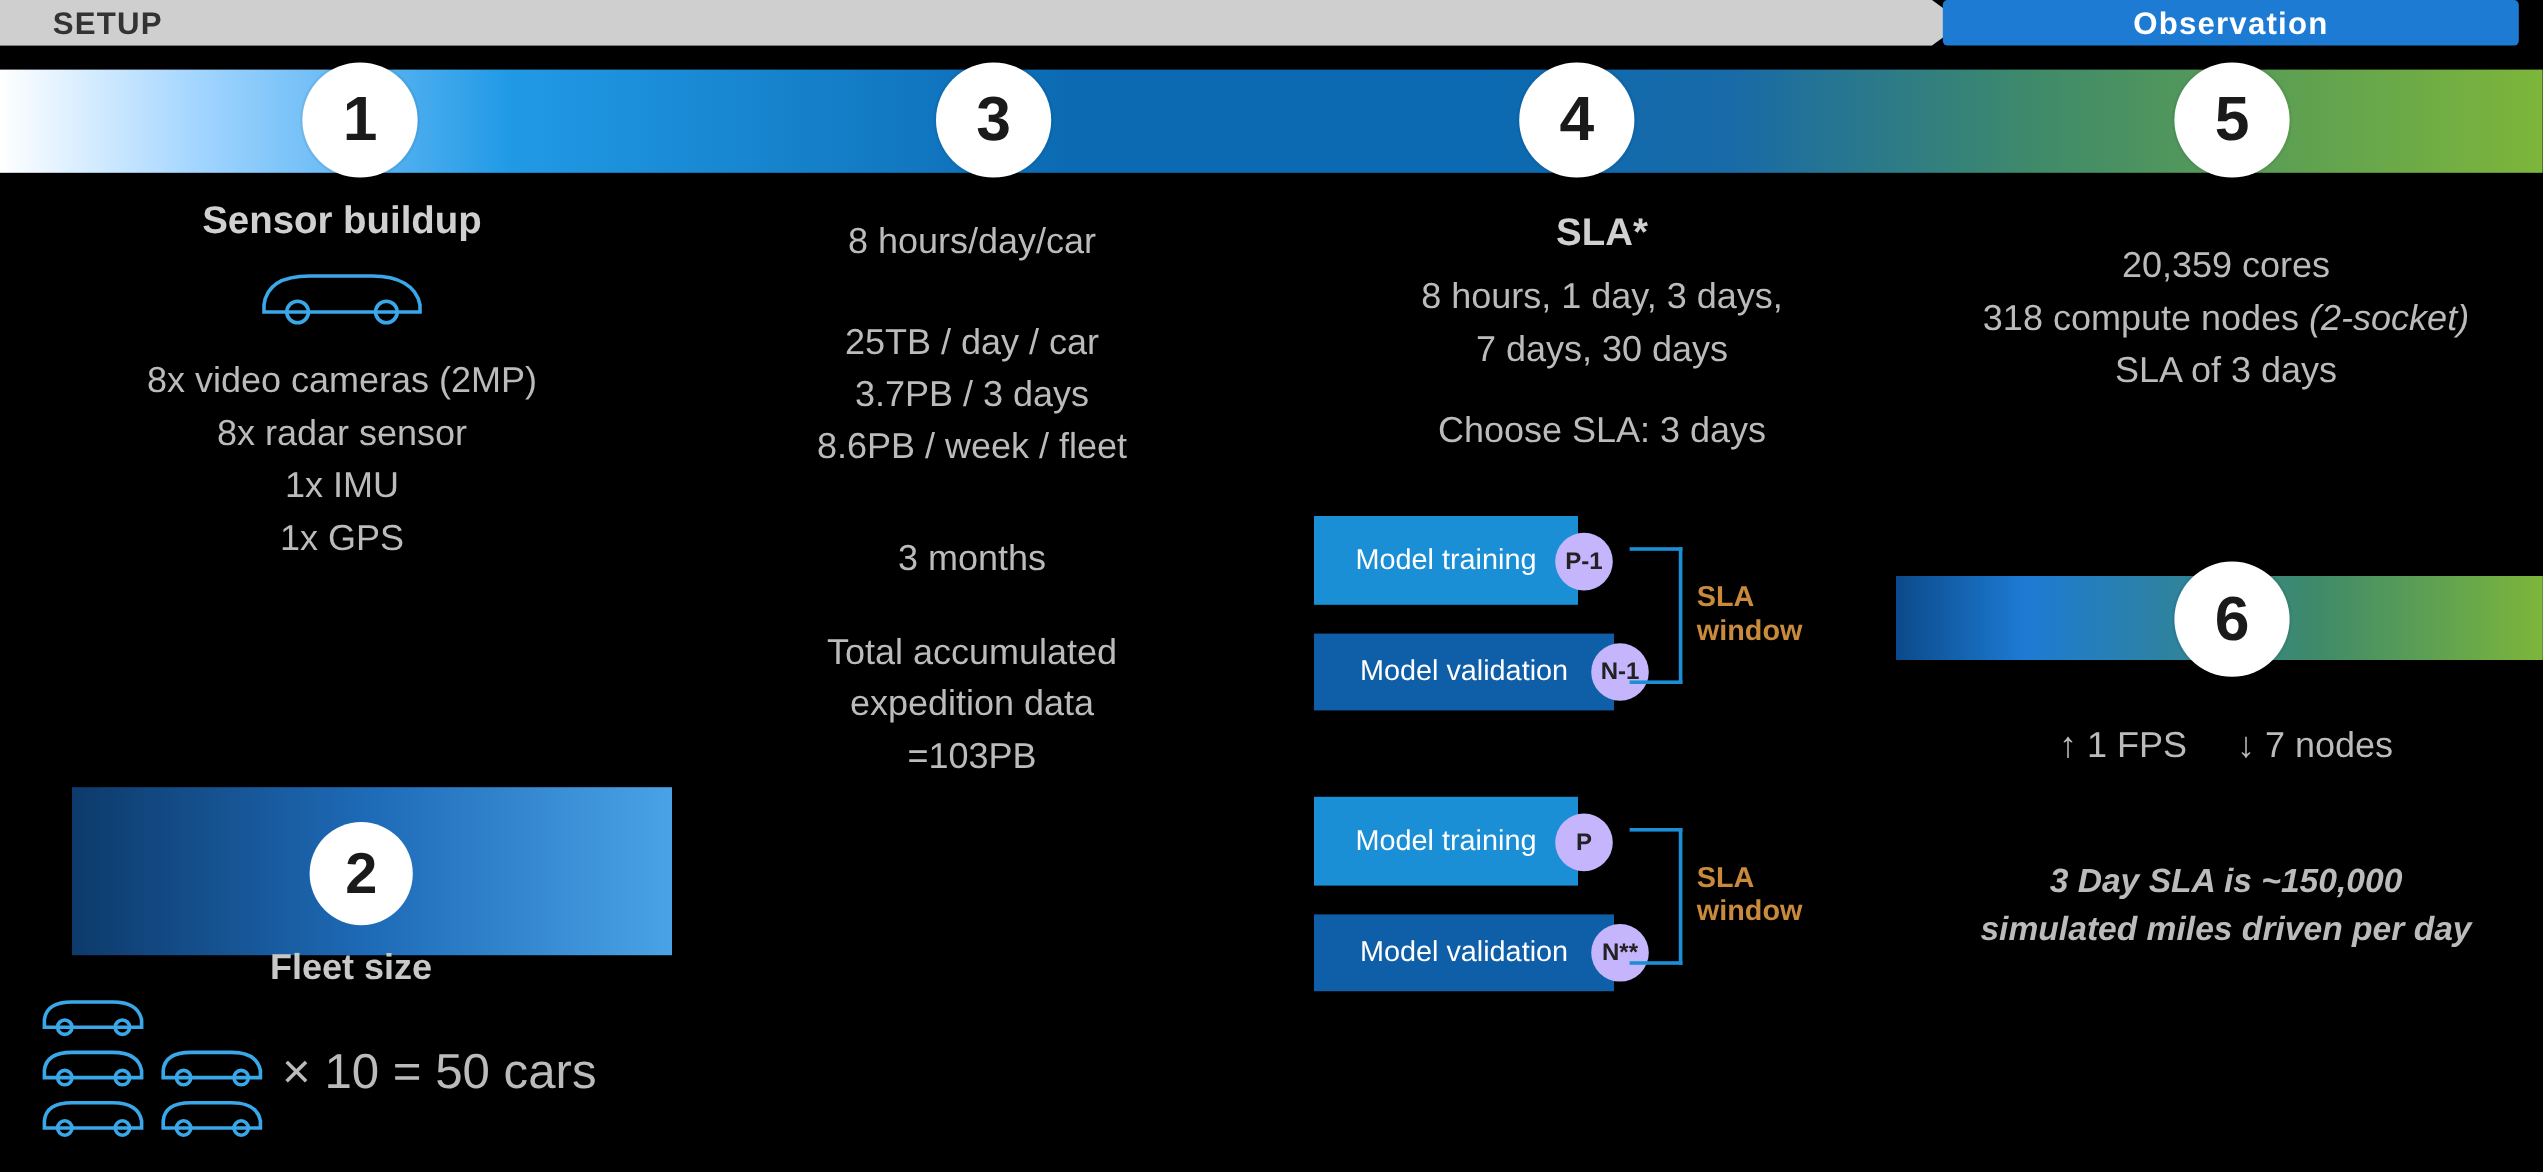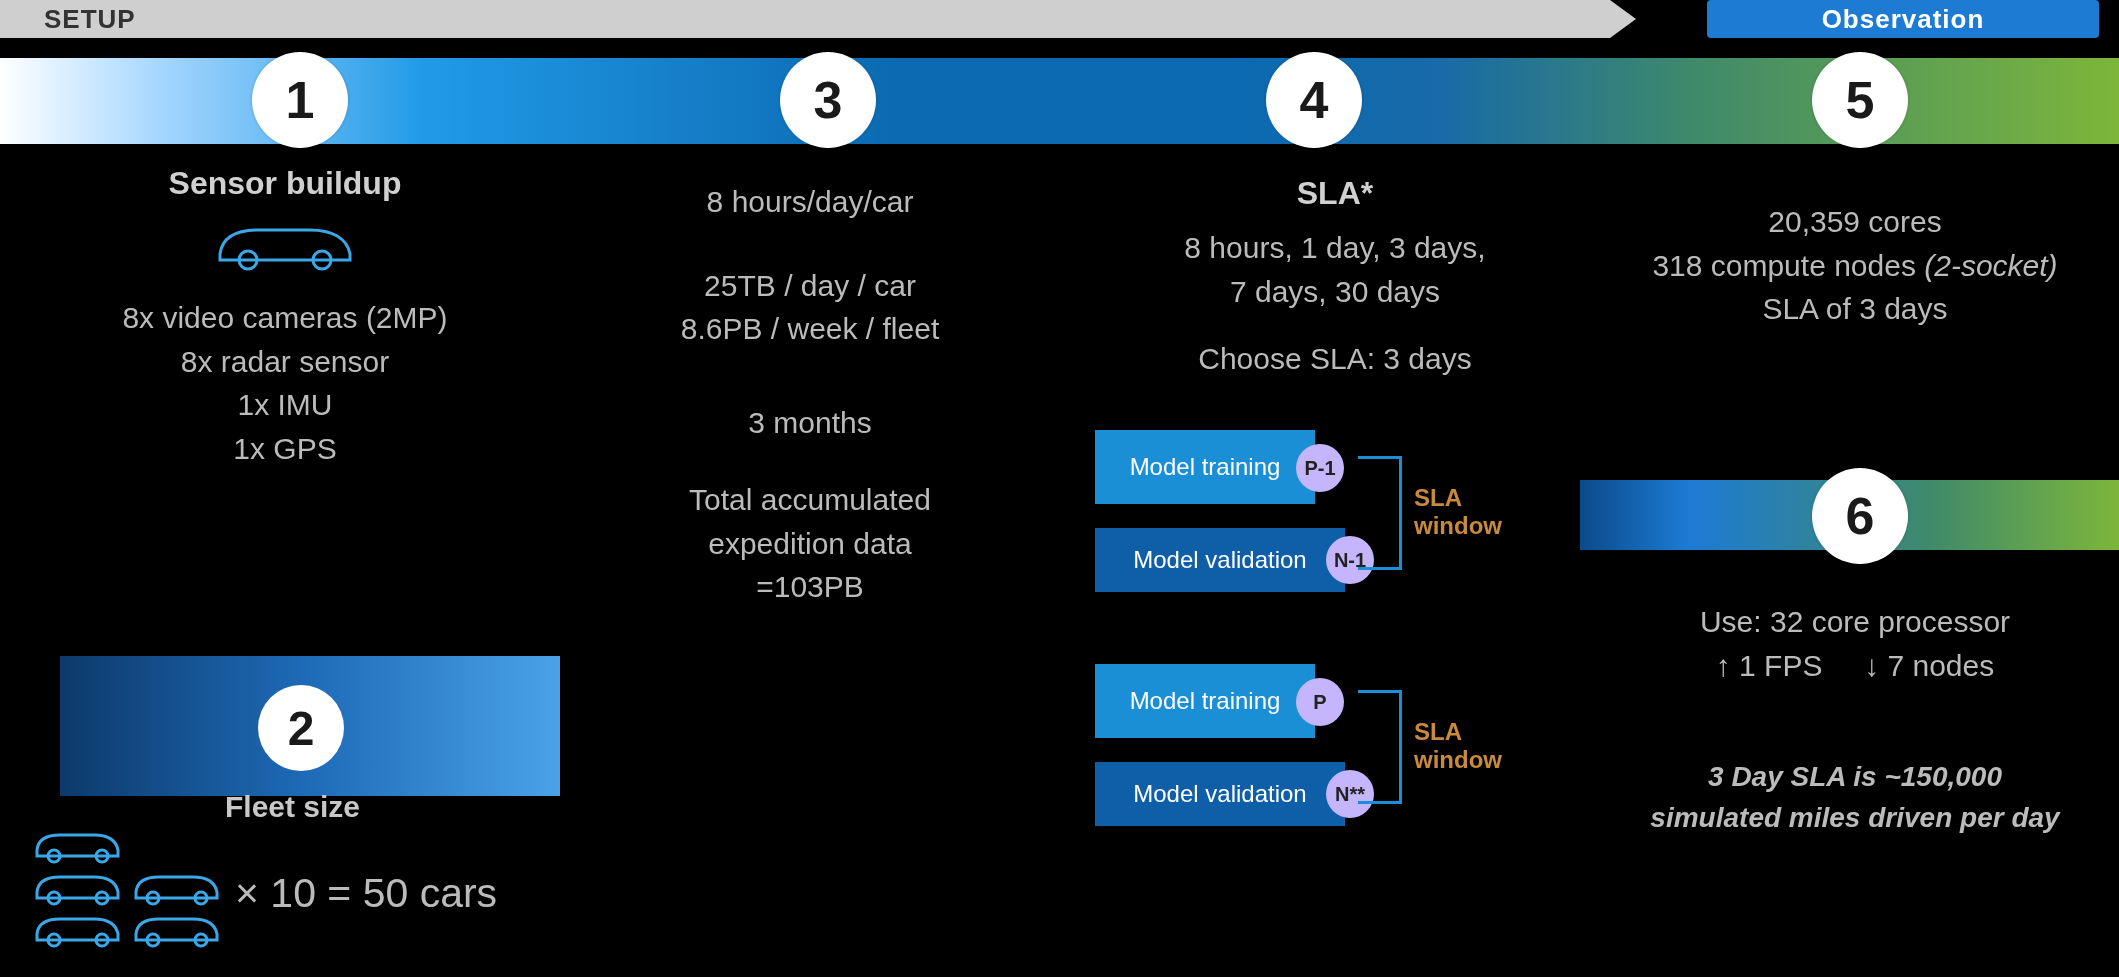--- a/index.html
+++ b/index.html
@@ -17,21 +17,21 @@
     position: absolute; left: 0; top: 0; height: 38px; width: 1610px;
     background: #cfcfcf; color: #333; font-weight: bold; font-size: 26px;
     padding-left: 44px; display: flex; align-items: center; letter-spacing: 1px;
   }
   .setup-bar:after {
     content: ""; position: absolute; right: -26px; top: 0;
     border-top: 19px solid transparent; border-bottom: 19px solid transparent;
     border-left: 26px solid #cfcfcf;
   }
   .obs-bar {
-    position: absolute; right: 20px; top: 0; height: 38px; width: 392px;
+    position: absolute; right: 20px; top: 0; height: 38px; width: 480px;
     background: #1d7bd4; color: #fff; font-weight: bold; font-size: 26px;
     display: flex; align-items: center; justify-content: center; letter-spacing: 1px;
     border-radius: 4px;
   }
 
   .rail {
     position: absolute; left: 0; top: 58px; height: 86px; width: 2119px;
     background: linear-gradient(90deg, #ffffff 0%, #a0d4ff 8%, #219ae6 20%, #0b6ab2 42%, #0b6ab2 58%, #186aa8 68%, #3f8a6a 80%, #7db63a 100%);
   }
   .rail2 {
@@ -137,20 +137,21 @@
         <circle cx="121" cy="110" r="6"></circle>
         <circle cx="169" cy="110" r="6"></circle>
     </g>
   </svg>
 </div>
 <div class="fleet-mult">× 10 = 50 cars</div>
 
 <div class="col c3">
   <div style="margin-bottom:40px;">8 hours/day/car</div>
   <div>25TB / day / car</div>
+  <div>3.7PB / 3 days</div>
   <div style="margin-bottom:50px;">8.6PB / week / fleet</div>
   <div style="margin-bottom:34px;">3 months</div>
   <div>Total accumulated</div>
   <div>expedition data</div>
   <div>=103PB</div>
 </div>
 
 <div class="col c4">
   <h3>SLA*</h3>
   <div>8 hours, 1 day, 3 days,</div>
@@ -172,21 +173,20 @@
 <div class="brack" style="left:1358px; top:690px; width:44px; height:114px;"></div>
 <div class="slalab" style="left:1414px; top:718px;"><span>SLA<br>window</span></div>
 
 <div class="col c5">
   <div>20,359 cores</div>
   <div><span>318 compute nodes </span><span class="ital">(2-socket)</span></div>
   <div>SLA of 3 days</div>
 </div>
 
 <div class="col c6">
-  <div>Use: 32 core processor</div>
   <div>
     <span class="up">↑ 1 FPS</span>
     &nbsp;&nbsp;&nbsp;
     <span class="dn">↓ 7 nodes</span>
   </div>
   <div class="ital small" style="margin-top:70px;">3 Day SLA is ~150,000</div>
   <div class="ital small">simulated miles driven per day</div>
 </div>
 
 </body></html>

